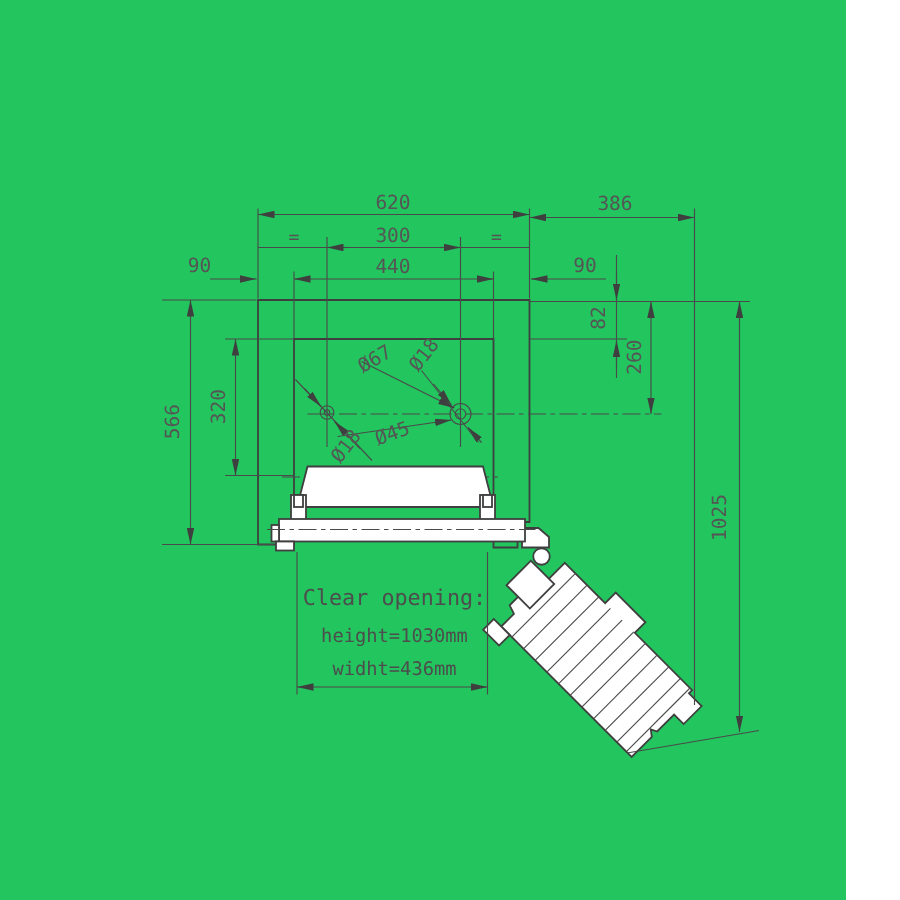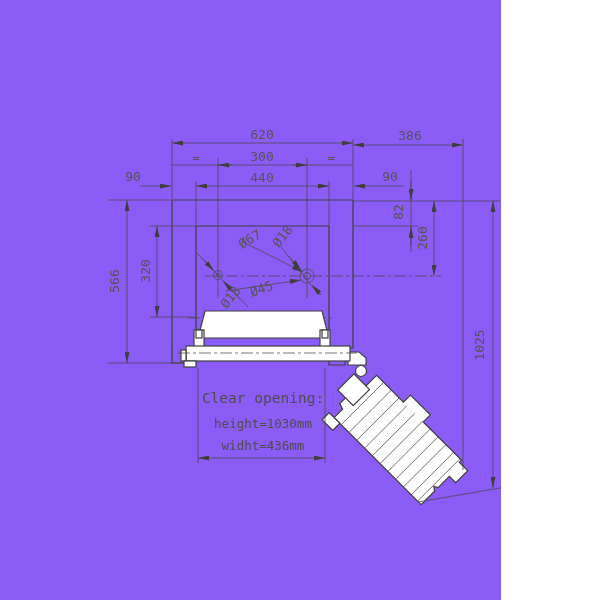--- a/index.html
+++ b/index.html
@@ -1,16 +1,16 @@
 <!DOCTYPE html>
 <html><head>
 <meta charset="utf-8">
 <style>
   html,body{margin:0;padding:0;background:#ffffff;}
-  .stage{width:501px;height:600px;background:#8b5cf6;position:relative;overflow:hidden;}
+  .stage{width:564px;height:600px;background:#22c55e;position:relative;overflow:hidden;}
   svg{display:block;}
   .ol{fill:none;stroke:#3f3f3f;stroke-width:1.2;stroke-linejoin:miter;}
   .olw{fill:#ffffff;stroke:#3f3f3f;stroke-width:1.2;stroke-linejoin:miter;}
   .thin{fill:none;stroke:#4a4a4a;stroke-width:0.75;}
   .cl{stroke-dasharray:12 3 3 3;}
   .dtx{font-family:"DejaVu Sans Mono",monospace;font-size:13px;fill:#555555;text-anchor:middle;}
   .dtx2{font-family:"DejaVu Sans Mono",monospace;font-size:12px;fill:#555555;text-anchor:middle;}
   .ntx{font-family:"DejaVu Sans Mono",monospace;font-size:14.5px;fill:#4d4d4d;text-anchor:middle;}
   .ntx2{font-family:"DejaVu Sans Mono",monospace;font-size:12.5px;fill:#4d4d4d;text-anchor:middle;}
 </style>

